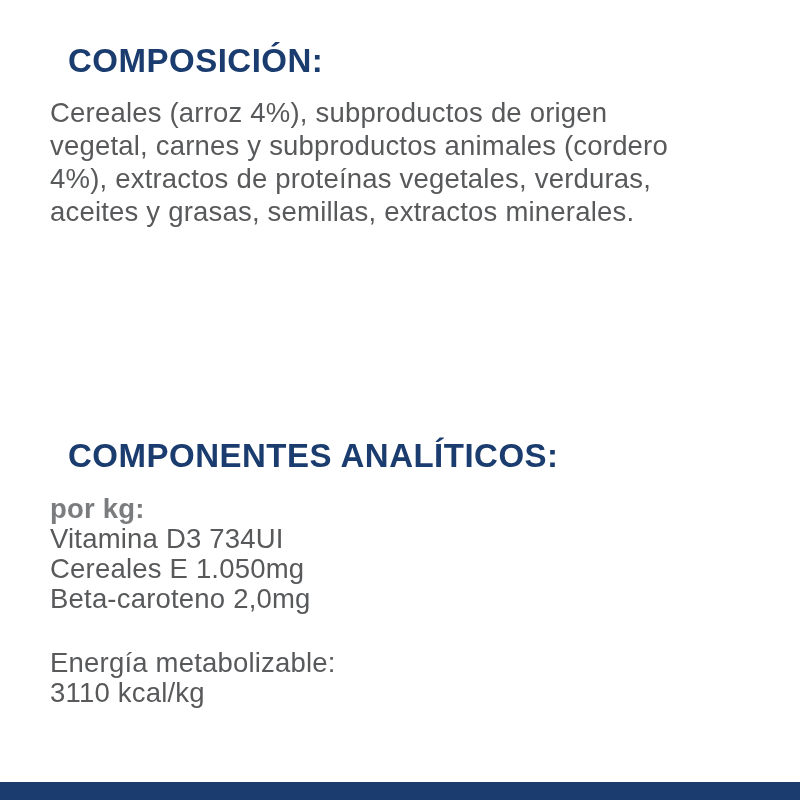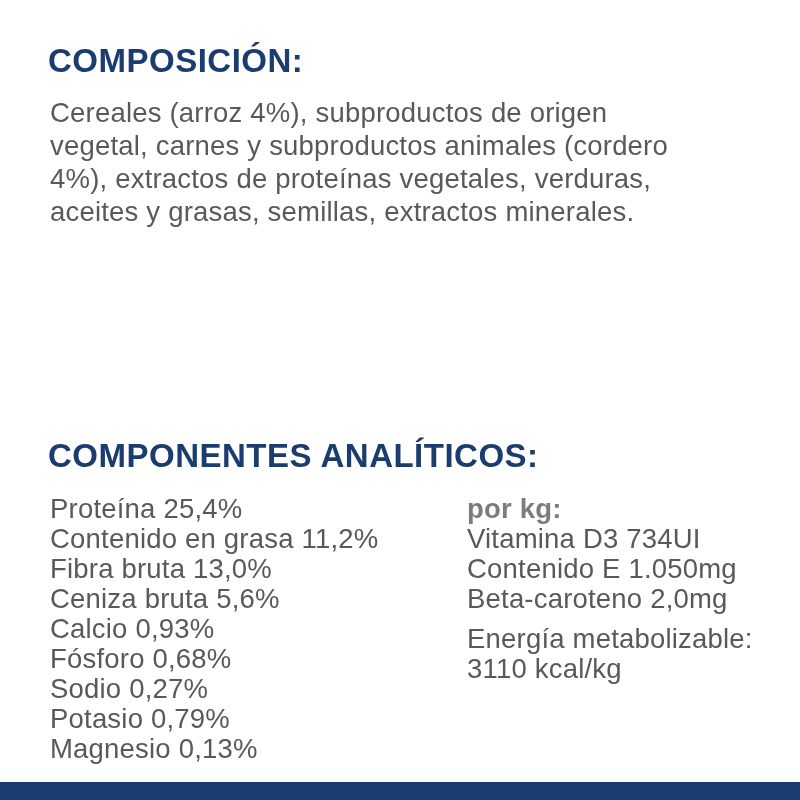--- a/index.html
+++ b/index.html
@@ -15,21 +15,21 @@
     font-family: "Liberation Sans", sans-serif;
   }
   .page {
     position: relative;
     width: 800px; height: 800px;
     overflow: hidden;
     background: var(--background);
   }
   .section-heading {
     position: absolute;
-    left: 48px;
+    left: 68px;
     color: var(--navy);
     font-size: 33px;
     font-weight: bold;
     letter-spacing: 0.5px;
     white-space: nowrap;
   }
   .composition-heading { top: 42px; }
   .analytical-heading  { top: 437px; }
 
   .body-text {
@@ -54,21 +54,21 @@
     color: var(--gray);
     font-size: 27.5px;
     line-height: 30px;
     letter-spacing: 0.2px;
     white-space: nowrap;
   }
   .per-kg-label {
     color: var(--gray_light);
     font-weight: bold;
   }
-  .energy-block { margin-top: 10px; }
+  .energy-block { margin-top: 34px; }
 
   .bottom-bar {
     position: absolute;
     left: 0; bottom: 0;
     width: 800px; height: 18px;
     background: var(--navy);
   }
 </style>
 </head>
 <body>
@@ -81,36 +81,25 @@
     <div class="body-line">Cereales (arroz 4%), subproductos de origen</div>
     <div class="body-line">vegetal, carnes y subproductos animales (cordero</div>
     <div class="body-line">4%), extractos de proteínas vegetales, verduras,</div>
     <div class="body-line">aceites y grasas, semillas, extractos minerales.</div>
   </div>
 
   <h1 class="section-heading analytical-heading">COMPONENTES ANALÍTICOS:</h1>
 
   <div class="columns">
 
-    <div class="col-left">
-      <div class="list-line">Proteína 25,4%</div>
-      <div class="list-line">Contenido en grasa 11,2%</div>
-      <div class="list-line">Fibra bruta 13,0%</div>
-      <div class="list-line">Ceniza bruta 5,6%</div>
-      <div class="list-line">Calcio 0,93%</div>
-      <div class="list-line">Fósforo 0,68%</div>
-      <div class="list-line">Sodio 0,27%</div>
-      <div class="list-line">Potasio 0,79%</div>
-      <div class="list-line">Magnesio 0,13%</div>
-    </div>
 
     <div class="col-right">
       <div class="list-line per-kg-label">por kg:</div>
       <div class="list-line">Vitamina D3 734UI</div>
-      <div class="list-line">Contenido E 1.050mg</div>
+      <div class="list-line">Cereales E 1.050mg</div>
       <div class="list-line">Beta-caroteno 2,0mg</div>
 
       <div class="energy-block">
         <div class="list-line">Energía metabolizable:</div>
         <div class="list-line">3110 kcal/kg</div>
       </div>
     </div>
 
   </div>
 

